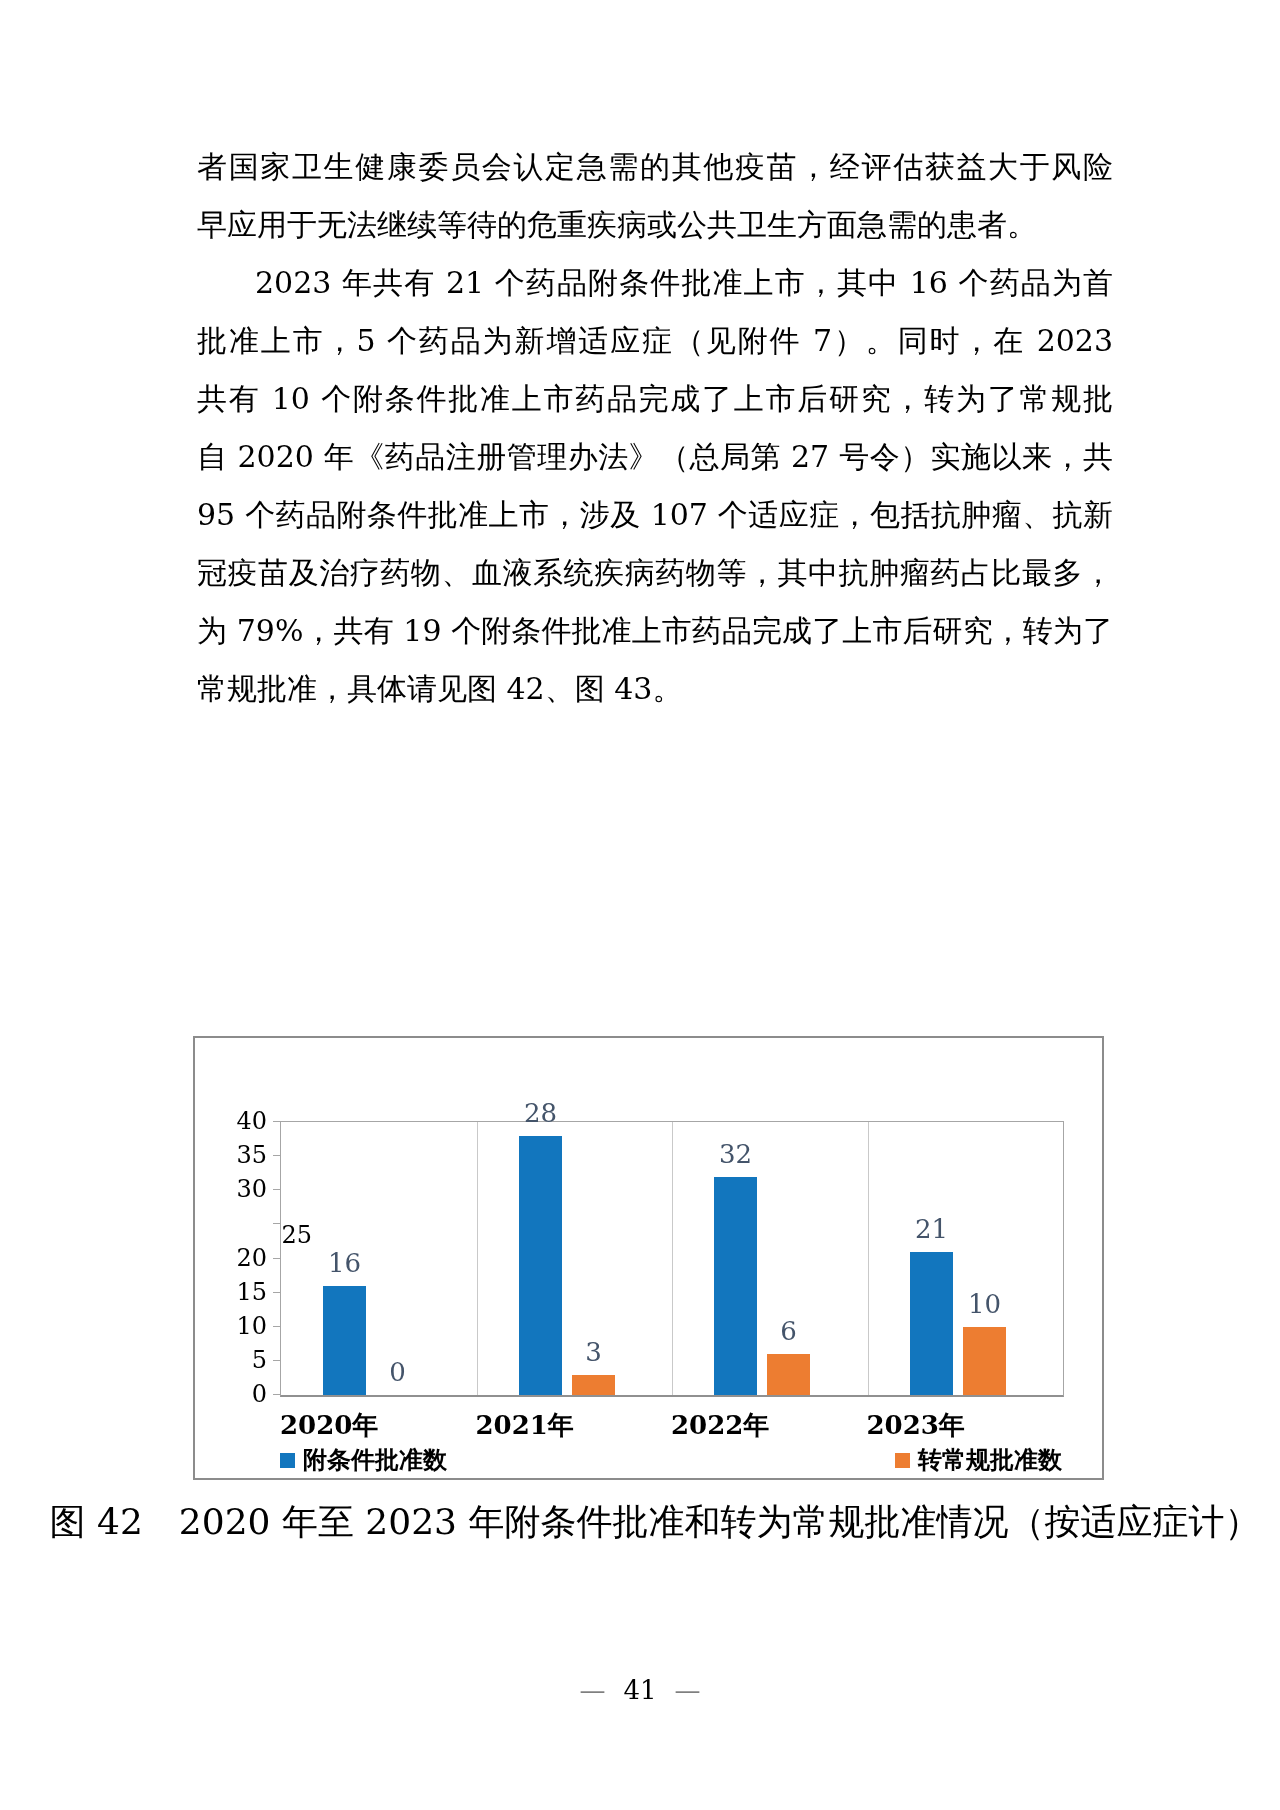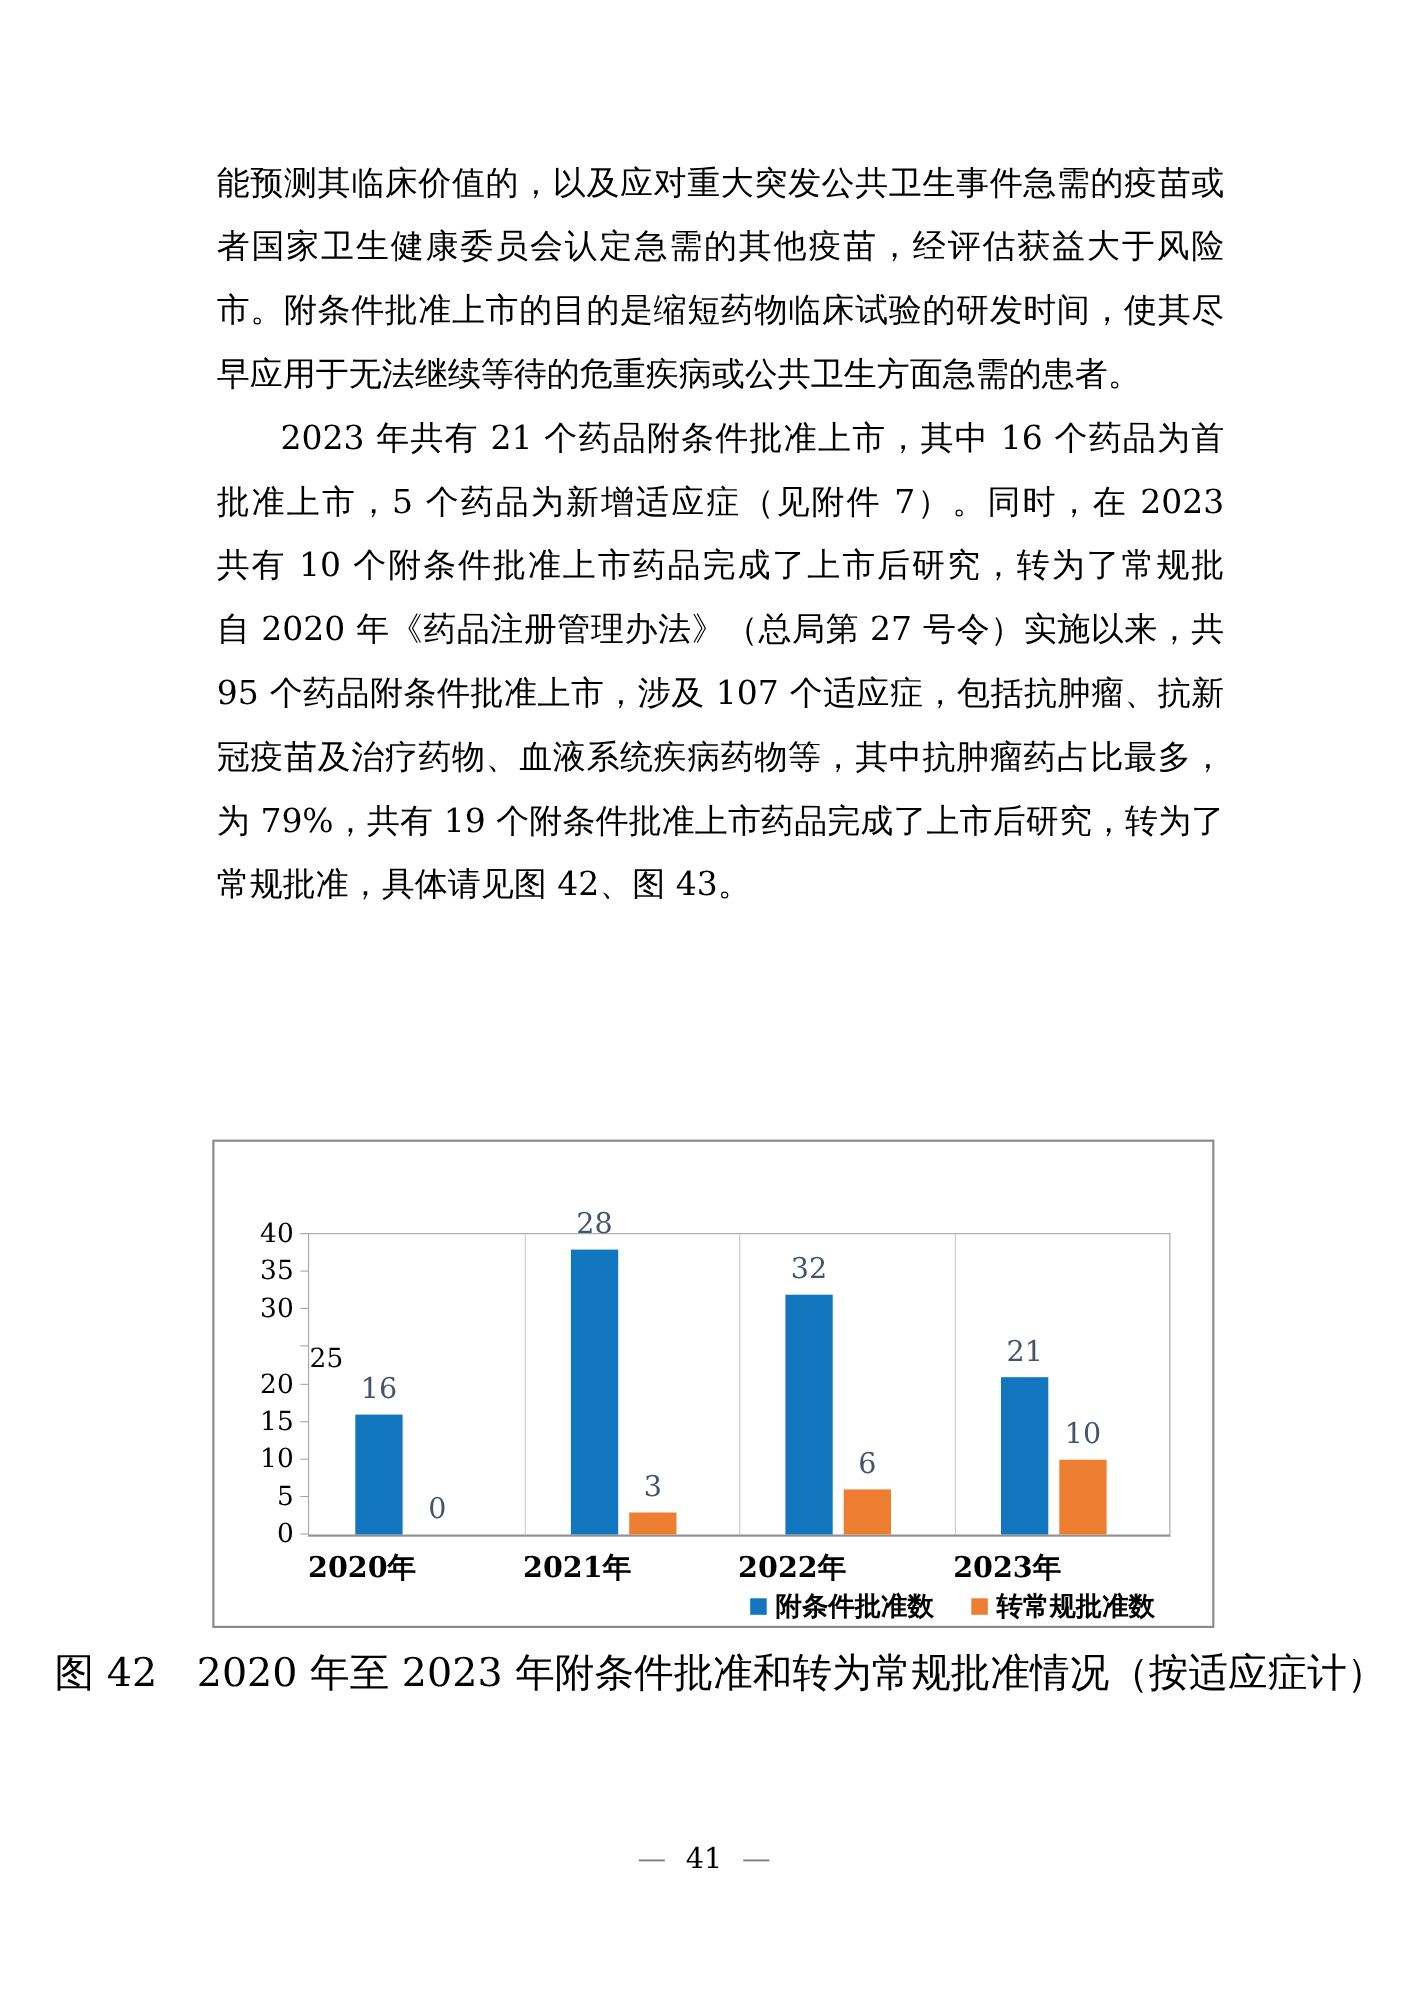--- a/index.html
+++ b/index.html
@@ -100,25 +100,25 @@
   }
   .xlabel{
     position:absolute;
     text-align:left;
     font-size:26px;
     font-weight:bold;
     color:#000;
   }
   .legend{
     position:absolute;
-    left:73px;
+    left:85px;
     top:406px;
     width:782px;
     display:flex;
-    justify-content:flex-end;
+    justify-content:space-between;
     align-items:center;
     gap:34px;
   }
   .legend-item{
     display:flex;
     align-items:center;
     gap:8px;
     font-size:24px;
     font-weight:bold;
     color:#000;
@@ -157,23 +157,21 @@
     margin:0 18px;
     color:#000;
   }
 </style>
 </head>
 <body>
 
 <div class="page">
 
   <div class="bodytext">
-    <div class="line">能预测其临床价值的，以及应对重大突发公共卫生事件急需的疫苗或</div>
     <div class="line">者国家卫生健康委员会认定急需的其他疫苗，经评估获益大于风险的，</div>
-    <div class="line">市。附条件批准上市的目的是缩短药物临床试验的研发时间，使其尽</div>
     <div class="line para-end">早应用于无法继续等待的危重疾病或公共卫生方面急需的患者。</div>
     <div class="line indent">2023 年共有 21 个药品附条件批准上市，其中 16 个药品为首次</div>
     <div class="line">批准上市，5 个药品为新增适应症（见附件 7）。同时，在 2023 年，</div>
     <div class="line">共有 10 个附条件批准上市药品完成了上市后研究，转为了常规批准。</div>
     <div class="line">自 2020 年《药品注册管理办法》（总局第 27 号令）实施以来，共有</div>
     <div class="line">95 个药品附条件批准上市，涉及 107 个适应症，包括抗肿瘤、抗新</div>
     <div class="line">冠疫苗及治疗药物、血液系统疾病药物等，其中抗肿瘤药占比最多，</div>
     <div class="line">为 79%，共有 19 个附条件批准上市药品完成了上市后研究，转为了</div>
     <div class="line para-end">常规批准，具体请见图 42、图 43。</div>
   </div>

